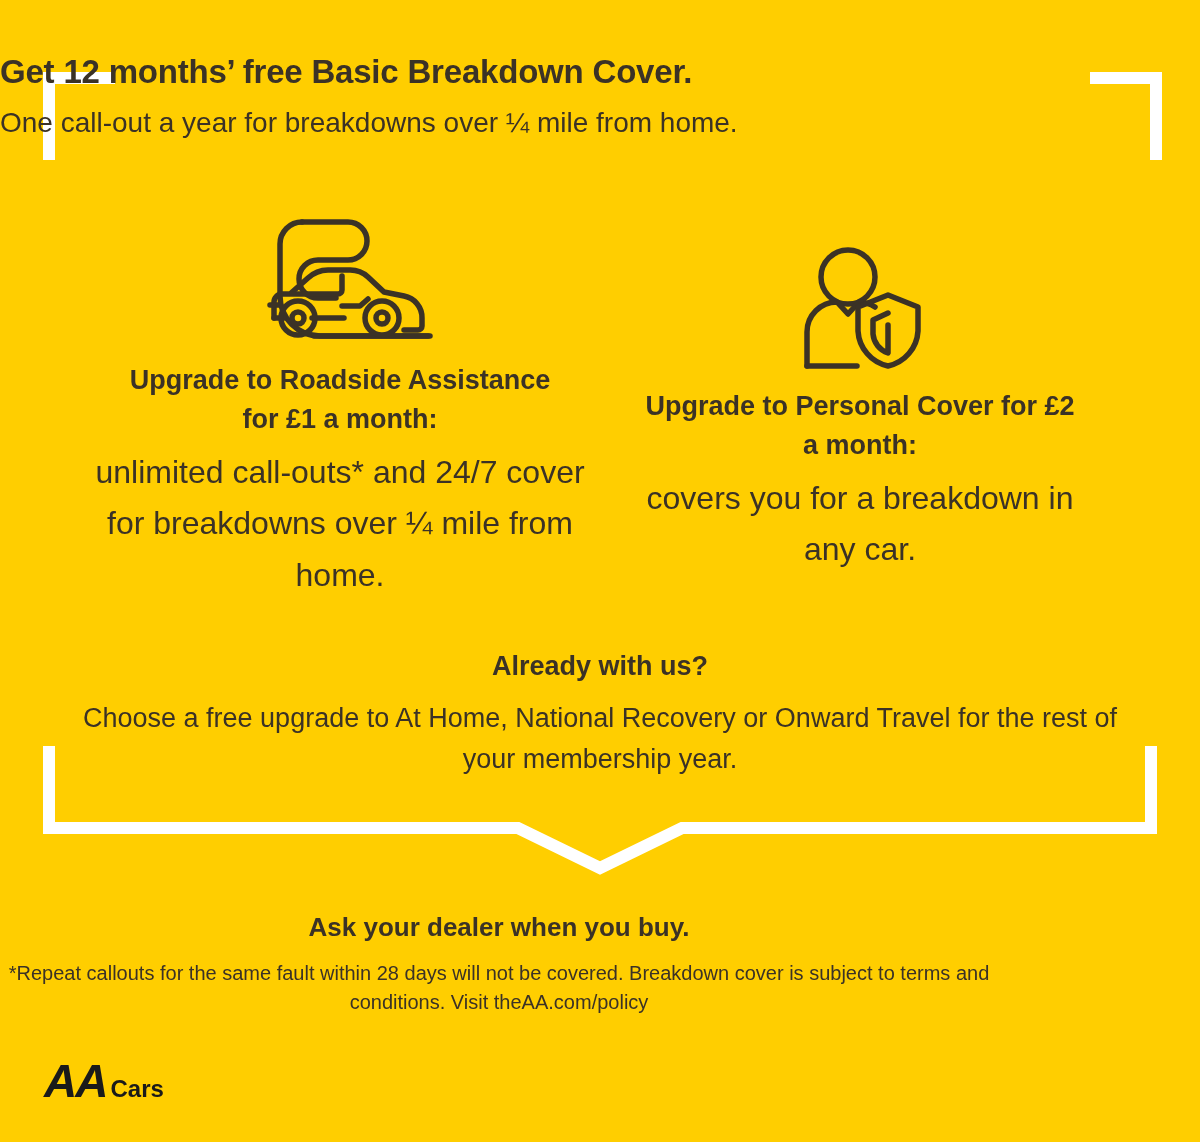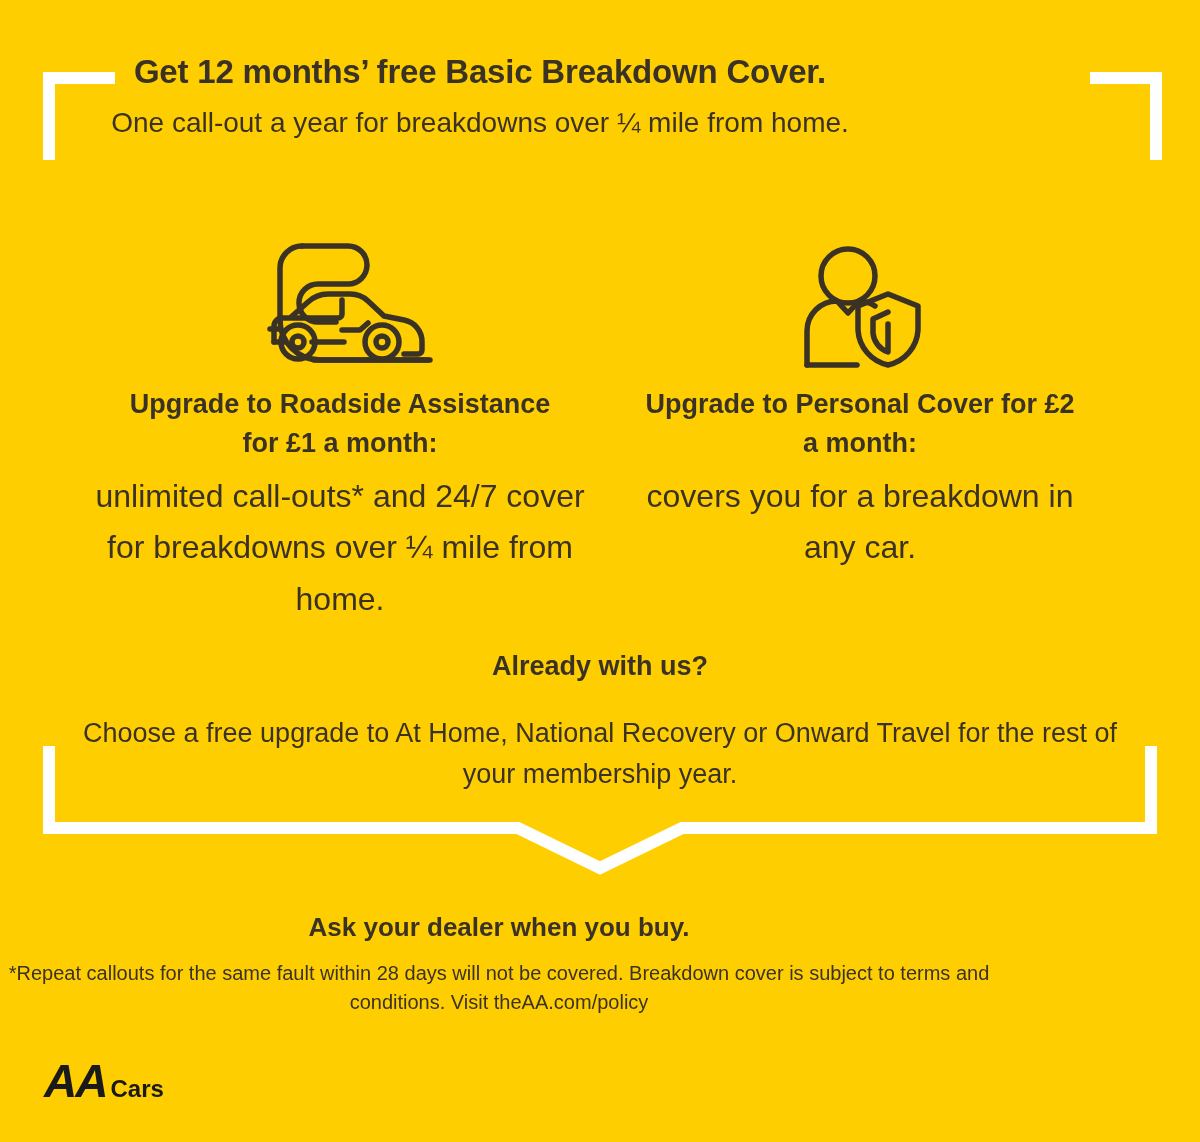--- a/index.html
+++ b/index.html
@@ -31,21 +31,21 @@
     height: 1142px;
     pointer-events: none;
   }
 
   
   .header {
     position: absolute;
     left: 0;
     top: 52px;
     width: 960px;
-    text-align: center;
+    text-align: left;
   }
   .headline {
     font-size: 33px;
     font-weight: bold;
     letter-spacing: -0.2px;
     line-height: 1.2;
     margin: 0;
     color: #3B3226;
   }
   .subhead {
@@ -53,24 +53,24 @@
     font-weight: normal;
     line-height: 1.2;
     margin: 14px 0 0 0;
     color: #3B3226;
   }
 
   
   .columns {
     position: absolute;
     left: 0;
-    top: 220px;
-    width: 1200px;
-    display: flex;
-    align-items: flex-start;
+    top: 196px;
+    width: 1200px;
+    display: flex;
+    align-items: center;
     justify-content: center;
   }
   .col {
     width: 520px;
     display: flex;
     flex-direction: column;
     align-items: center;
     text-align: center;
   }
   .col-icon {
@@ -110,21 +110,21 @@
     font-size: 27px;
     font-weight: bold;
     margin: 0;
     line-height: 1.2;
     color: #3B3226;
   }
   .already-body {
     font-size: 27px;
     font-weight: normal;
     line-height: 1.5;
-    margin: 31px auto 0 auto;
+    margin: 16px auto 0 auto;
     max-width: 1060px;
     color: #3B3226;
   }
 
   
   .footer {
     position: absolute;
     left: 0;
     top: 912px;
     width: 998px;

